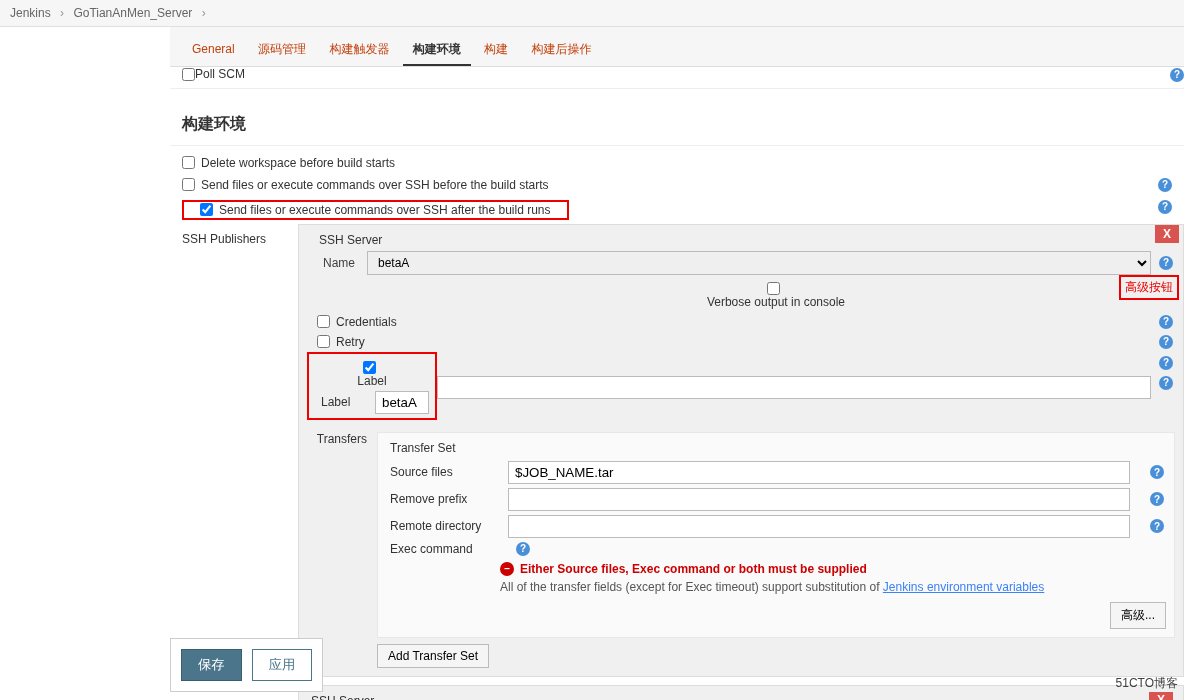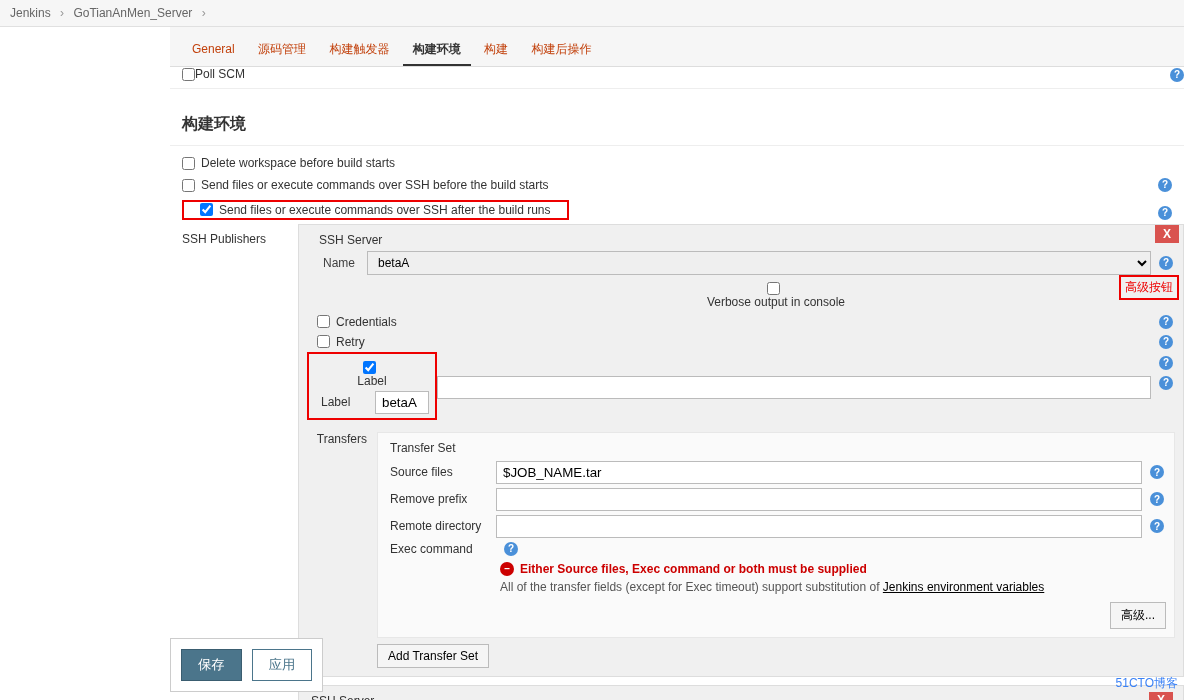--- a/index.html
+++ b/index.html
@@ -4,51 +4,51 @@
 <style>
 * { box-sizing: border-box; margin: 0; padding: 0; }
 body { font-family: Arial, "Microsoft YaHei", sans-serif; font-size: 12px; color: #333; background: #fff; width: 1184px; }
 .breadcrumb { background: #f6f6f6; border-bottom: 1px solid #e0e0e0; padding: 6px 10px; font-size: 12px; }
 .breadcrumb a { color: #666; text-decoration: none; margin-right: 6px; }
 .breadcrumb .sep { color: #999; margin-right: 6px; }
 .content { margin-left: 170px; }
 .tabs { border-bottom: 1px solid #ddd; padding: 8px 12px 0 12px; background: #f6f6f6; }
 .tab { display: inline-block; padding: 6px 10px; color: #c2410c; font-size: 12px; cursor: pointer; }
 .tab.active { color: #333; font-weight: bold; border-bottom: 2px solid #333; }
-.checkbox-row { padding: 4px 0 4px 12px; display: flex; align-items: flex-end; }
+.checkbox-row { padding: 4px 0 4px 12px; display: flex; align-items: flex-start; }
 .checkbox-row input { margin-right: 6px; }
 .heading { font-size: 16px; font-weight: bold; padding: 10px 0 10px 12px; border-bottom: 1px solid #eee; margin-bottom: 6px; }
 .help-icon { width: 14px; height: 14px; background: #4a90d9; border-radius: 50%; color: #fff; font-size: 10px; display: inline-flex; align-items: center; justify-content: center; margin-left: 6px; font-weight: bold; cursor: pointer; }
 .field-line { display: flex; align-items: center; margin-bottom: 4px; }
 .field-line .flabel { width: 110px; text-align: left; padding-left: 6px; color: #404040; }
 .field-line input[type=text], .field-line textarea, .field-line select { flex: 1; border: 1px solid #bbb; padding: 3px 6px; font-size: 12px; }
 .field-line .help-slot { width: 24px; display: flex; justify-content: center; }
 .box-red { border: 2px solid #e00; padding: 1px 16px; display: inline-flex; align-items: center; }
 .panel { background: #f0f0f0; border: 1px solid #ddd; margin: 0 0 8px 0; padding: 8px; position: relative; }
 .x-btn { background: #d9534f; color: #fff; border: none; width: 24px; height: 18px; font-size: 12px; font-weight: bold; cursor: pointer; position: absolute; top: 0; right: 4px; }
 select.full { width: 100%; }
 .sub-check { padding: 3px 0; display: flex; align-items: center; flex-direction: column; }
 .sub-check input { margin-right: 6px; }
 .transfer-block { background: #fafafa; border: 1px solid #e7e7e7; padding: 8px; margin-bottom: 6px; }
-.tf-row { display: flex; align-items: center; margin: 4px 0; }
+.tf-row { display: flex; align-items: center; margin: 4px 0; gap: 12px; }
 .tf-row .tl { width: 110px; padding-left: 4px; }
 .tf-row input[type=text] { flex: 1; border: 1px solid #bbb; padding: 3px 6px; background: #fff; }
 .tf-row textarea { flex: 1; border: 1px solid #bbb; padding: 3px 6px; height: 44px; resize: both; font-family: inherit; font-size: 12px; }
 .tf-row .help-slot { width: 24px; display: flex; justify-content: center; }
 .err-line { color: #c00; font-weight: bold; margin: 6px 0 4px 114px; display: flex; align-items: center; }
 .err-icon { width: 14px; height: 14px; background: #c00; color: #fff; border-radius: 50%; display: inline-flex; align-items: center; justify-content: center; margin-right: 6px; font-size: 10px; }
 .info-line { margin-left: 114px; color: #555; }
-.info-line a { color: #000000; }
+.info-line a { color: #3b82f6; }
 .btn { border: 1px solid #bbb; background: #f5f5f5; padding: 4px 10px; cursor: pointer; font-size: 12px; }
 .btn-right { float: right; margin-top: 8px; }
 .btn-box { border: 1px solid #ccc; background: #fff; padding: 10px; position: fixed; left: 170px; bottom: 8px; display: flex; gap: 10px; }
 .btn-primary { background: #4b758b; color: #fff; border: 1px solid #3a5d70; padding: 6px 16px; cursor: pointer; }
 .btn-sec { background: #fff; border: 1px solid #4b758b; color: #4b758b; padding: 6px 16px; cursor: pointer; }
 .annot-red { border: 2px solid #e00; color: #e00; position: absolute; padding: 2px 4px; font-size: 12px; }
-.watermark { position: fixed; right: 6px; bottom: 8px; color: #3b82f6; font-size: 12px; }
+.watermark { position: fixed; right: 6px; bottom: 8px; color: #404040; font-size: 12px; }
 .ssh-outer { display: flex; }
 .ssh-left { width: 128px; padding: 8px 6px 0 12px; color: #333; }
 .ssh-right { flex: 1; }
 .section-lbl { padding-left: 12px; margin-bottom: 4px; font-size: 12px; }
 .poll-row { border-bottom: 1px solid #eee; padding-bottom: 6px; margin-bottom: 15px; display: flex; align-items: center; padding-left: 12px; }
 .poll-row .help-slot { margin-left: auto; }
 .top-right-x { position: absolute; bottom: 2px; right: 10px; background: #d9534f; color: #fff; padding: 1px 8px; font-weight: bold; font-size: 12px; cursor: pointer; }
 .right-edge-help { position: absolute; right: 12px; }
 .label-block { border: 2px solid #e00; padding: 4px 6px; margin-bottom: 6px; }
 .label-row { display: flex; align-items: center; }

